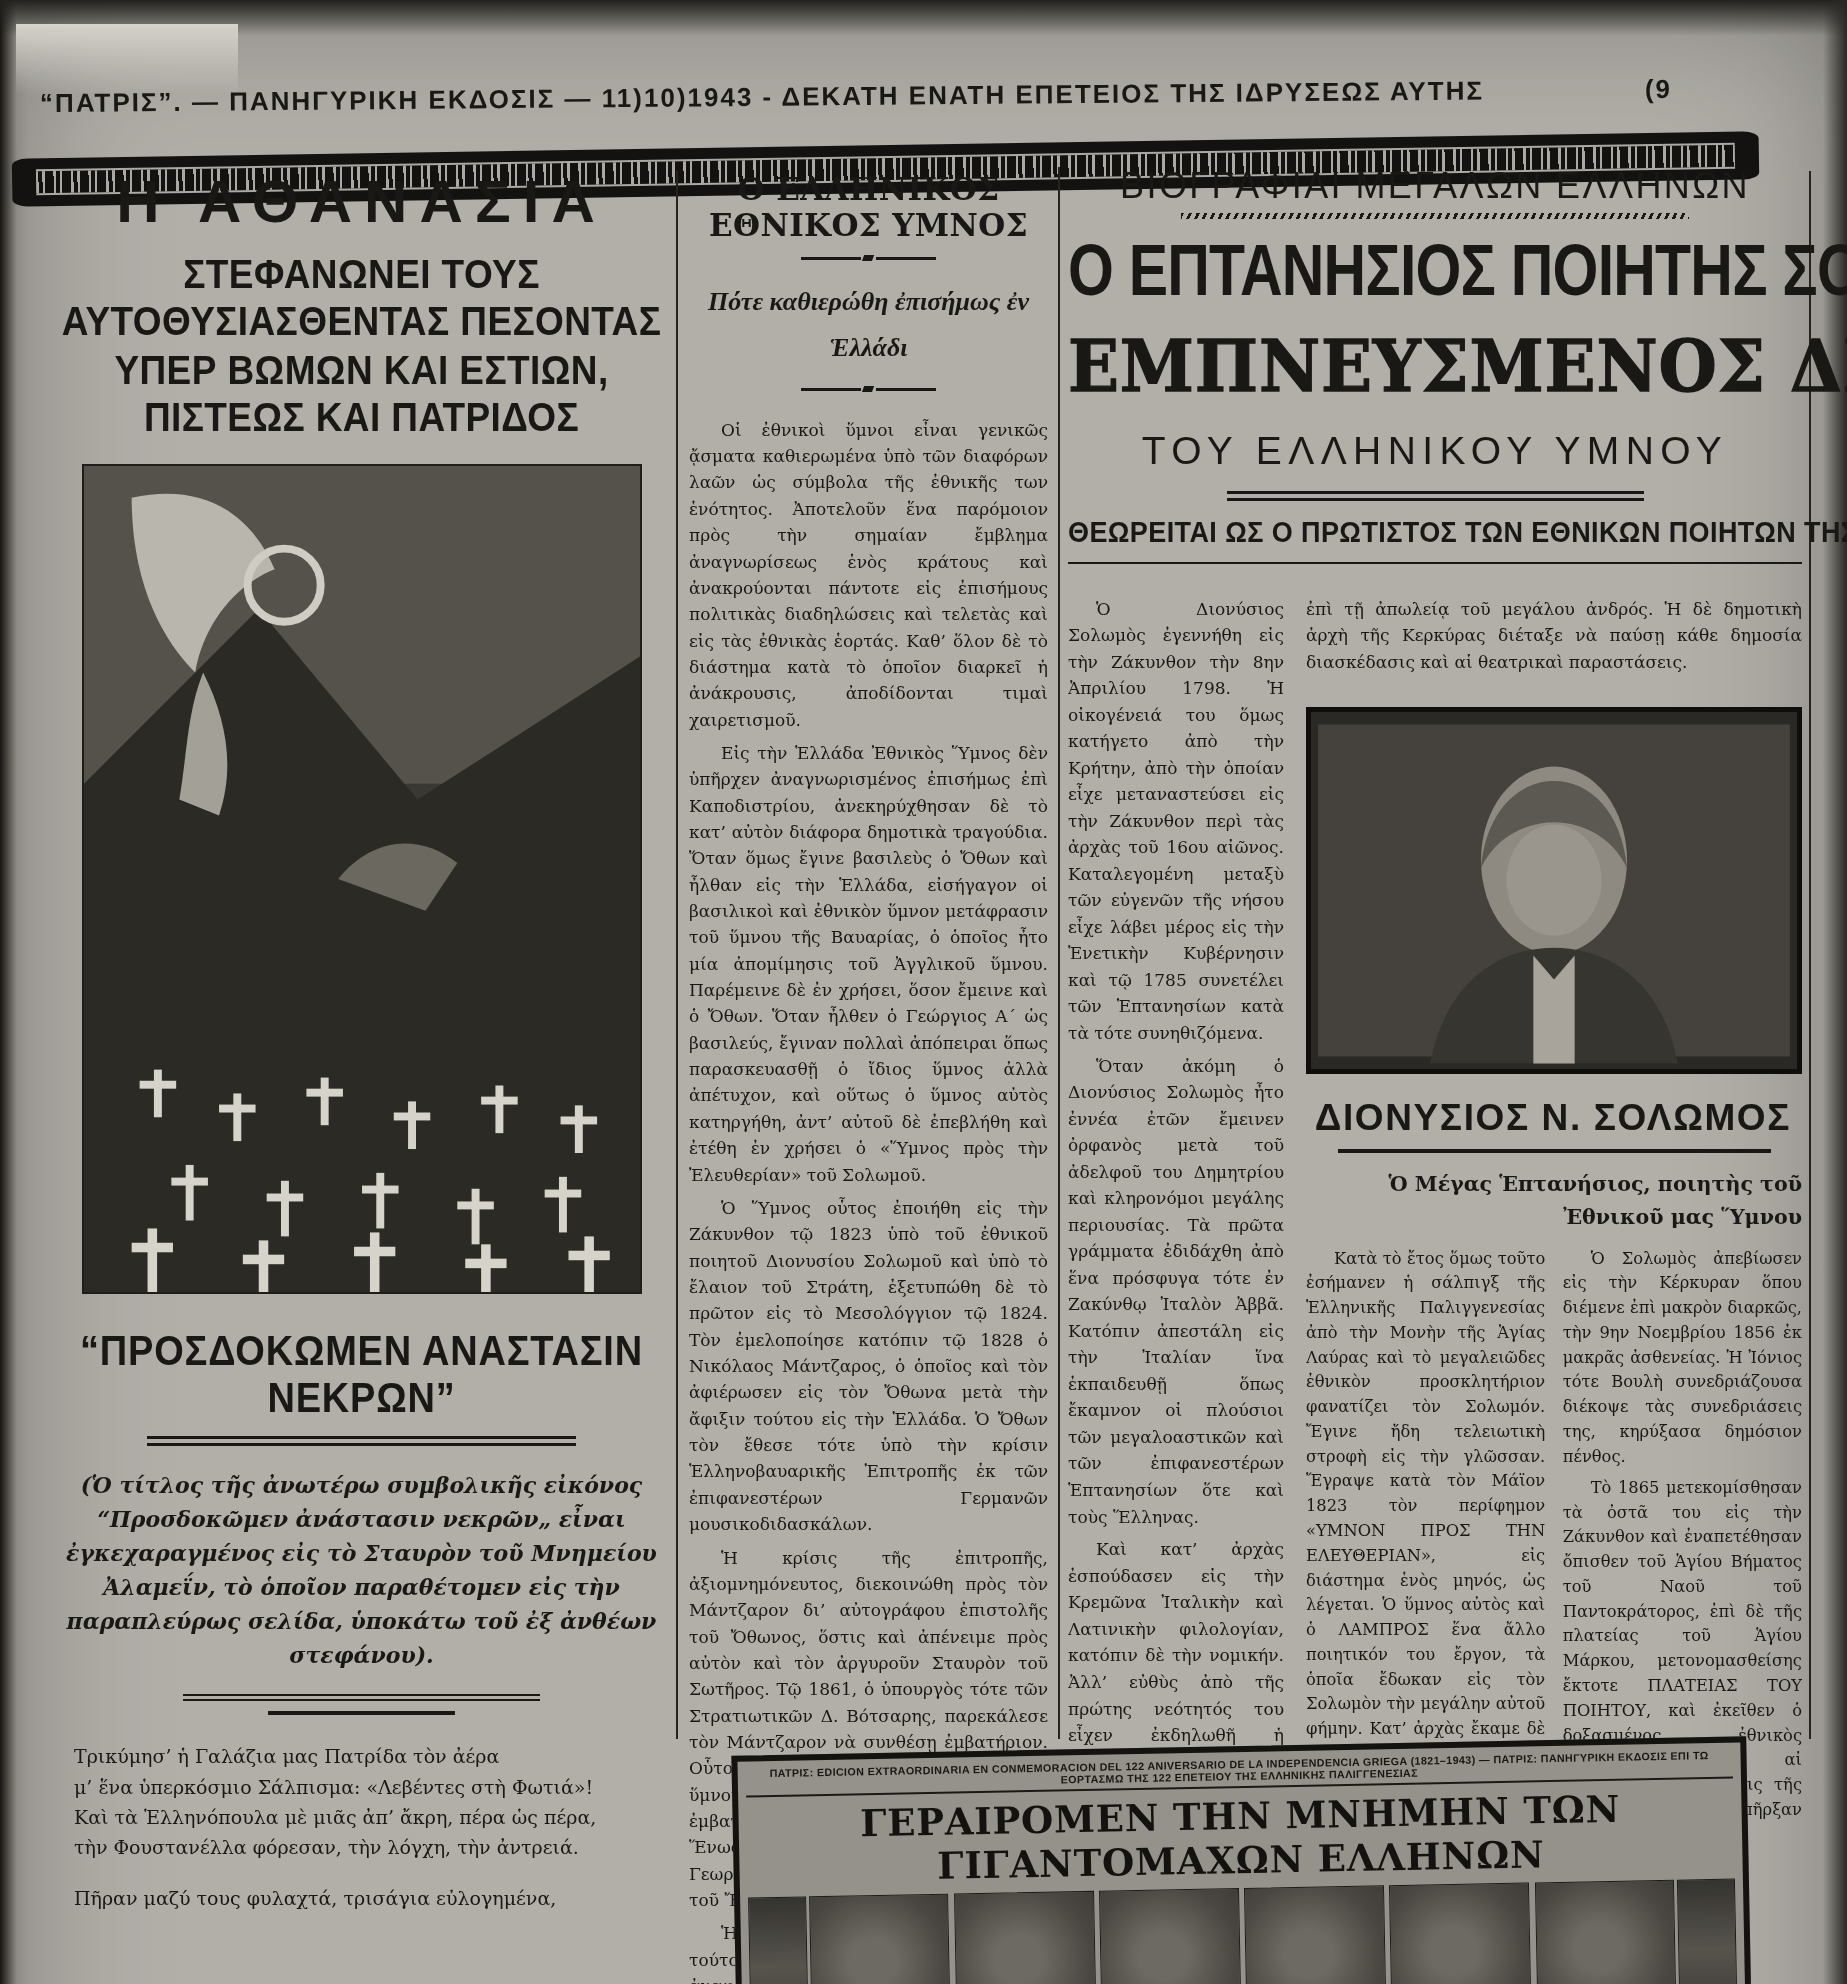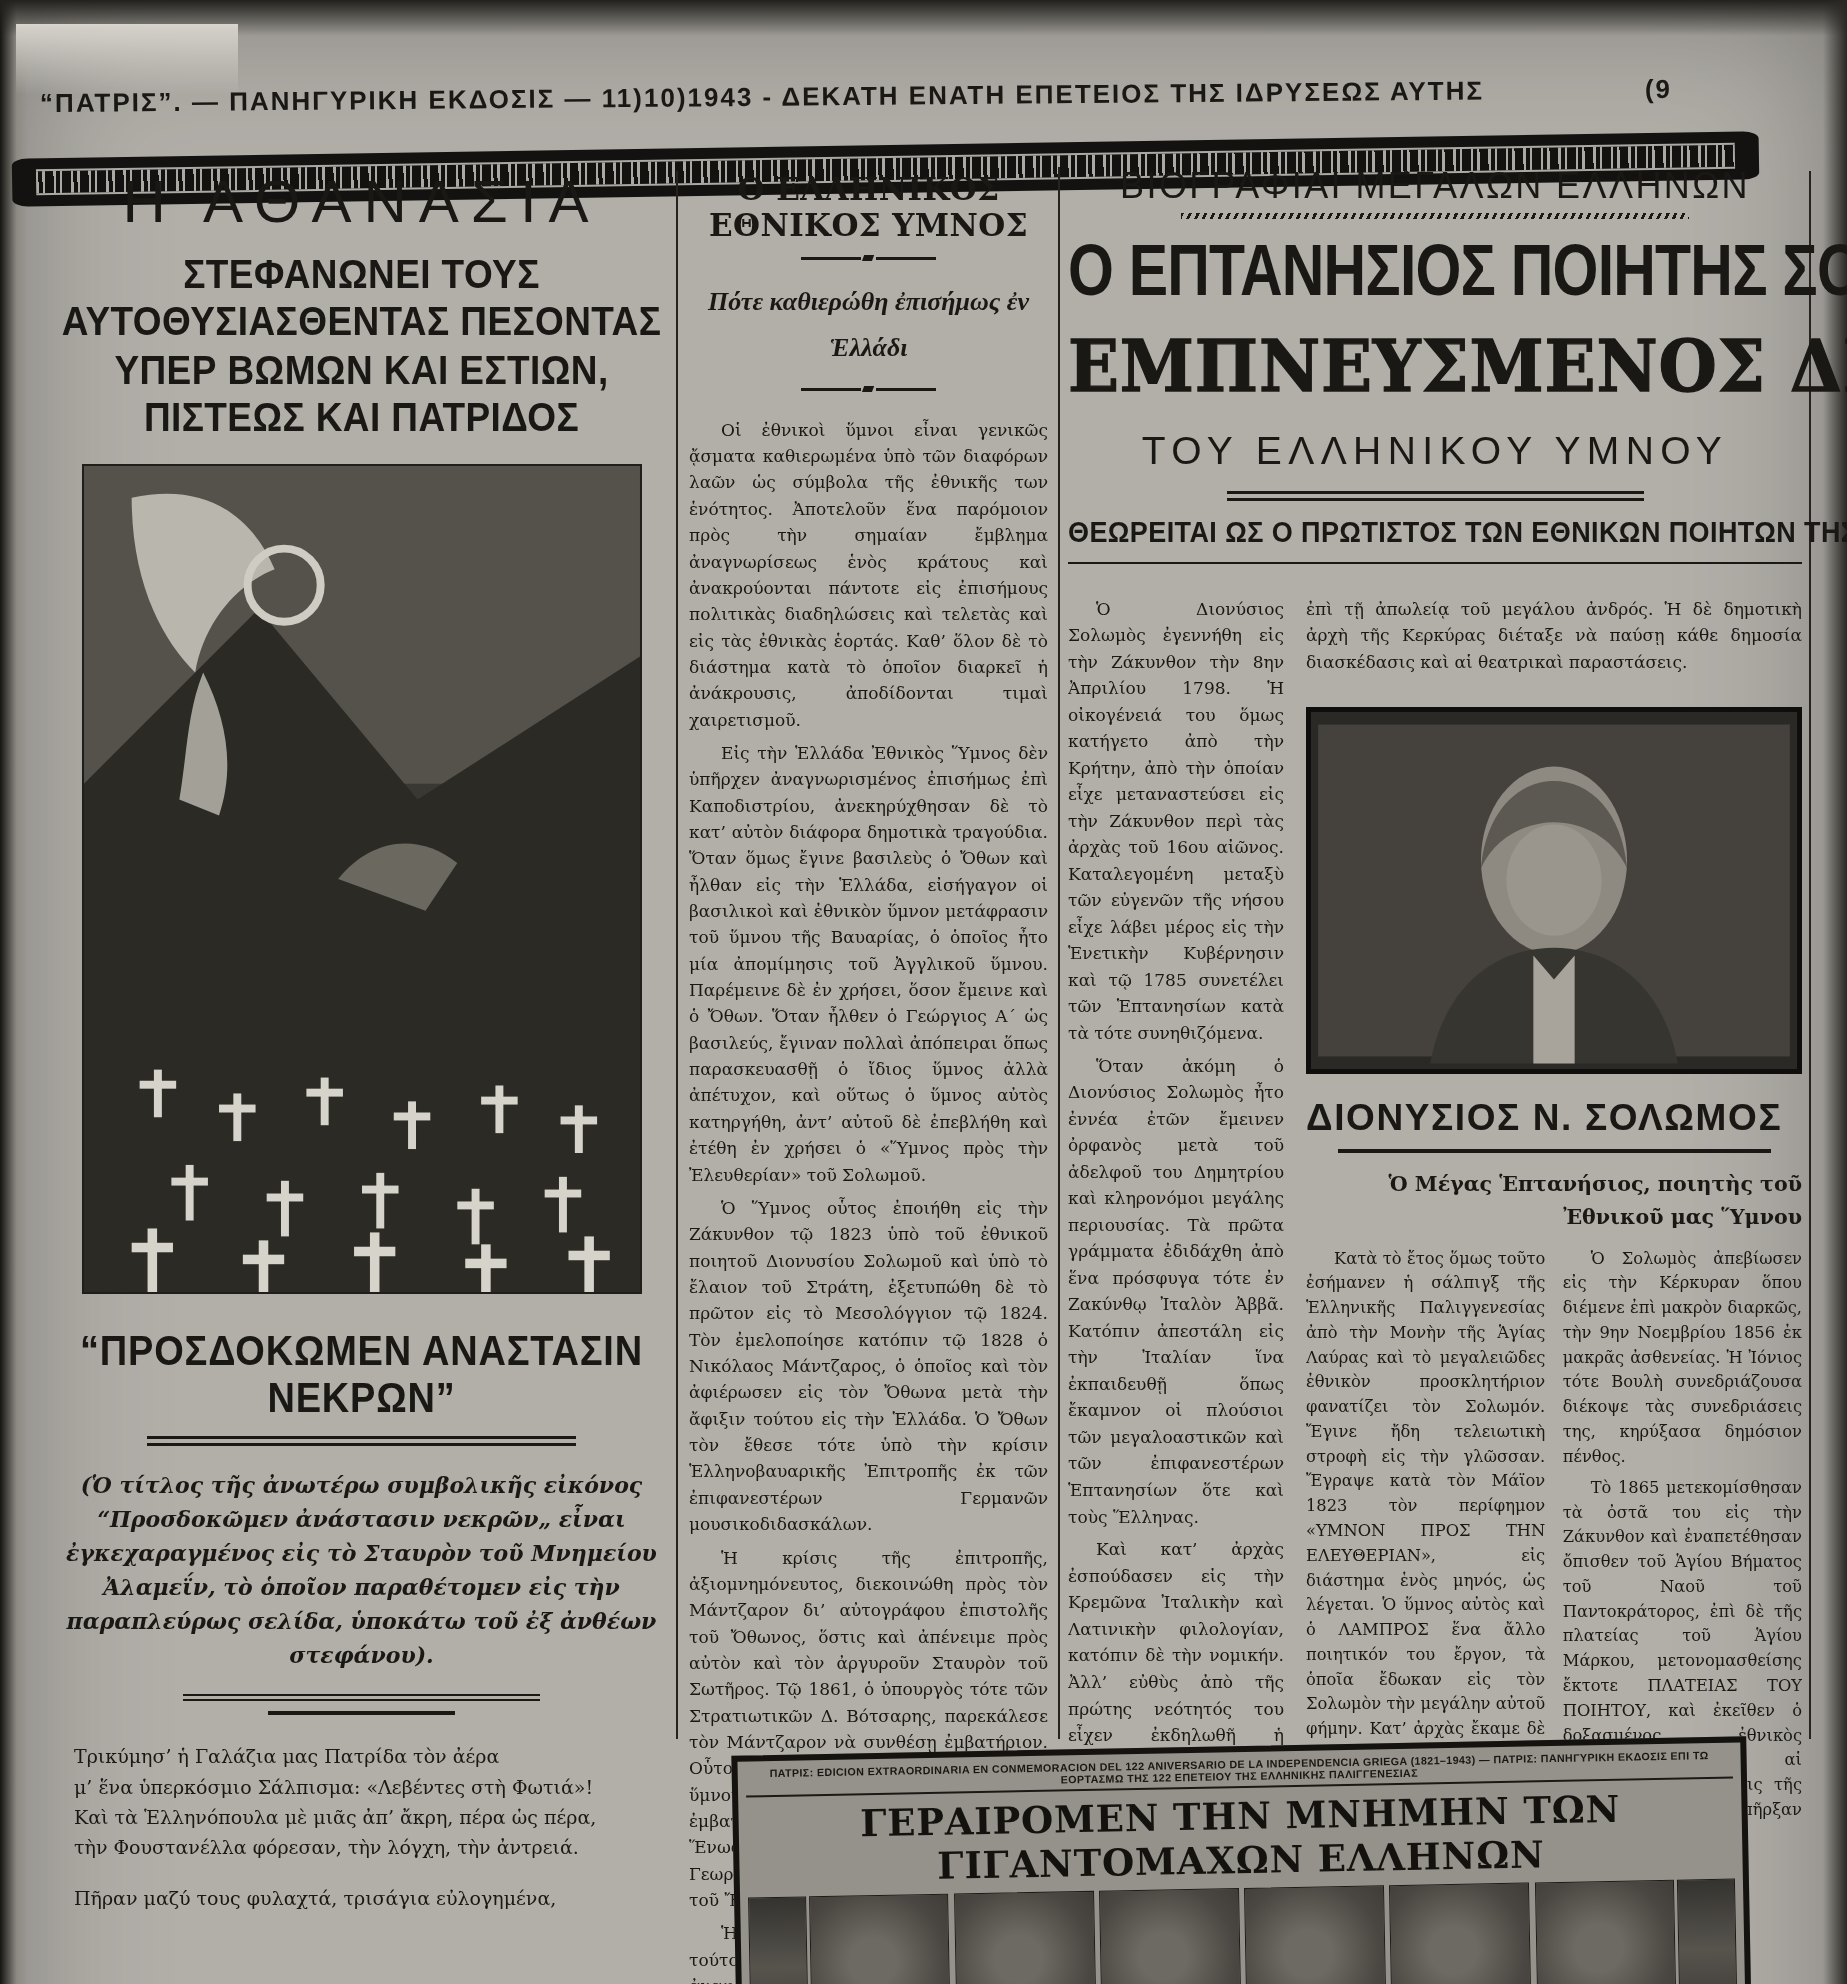--- a/index.html
+++ b/index.html
@@ -19,21 +19,21 @@
       background:repeating-linear-gradient(90deg,#c7c4be 0 2.4px,rgba(0,0,0,0) 2.4px 6.4px,#c7c4be 6.4px 8.7px,rgba(0,0,0,0) 8.7px 17.5px);
       border-top:2.4px solid #c7c4be;border-bottom:2.4px solid #c7c4be;opacity:.85;}
 
   .vrule{position:absolute;width:1.6px;background:#26231f;}
   .v1{left:676px;top:171px;height:1568px;}
   .v2{left:1058px;top:167px;height:1572px;}
   .v3{left:1809px;top:171px;height:1568px;}
 
   
   .col-left{position:absolute;left:52px;top:167px;width:619px;}
-  .h-athanasia{font-family:"Liberation Sans",sans-serif;font-weight:400;font-size:60px;letter-spacing:12px;text-align:center;}
+  .h-athanasia{font-family:"Liberation Sans",sans-serif;font-weight:700;font-size:60px;letter-spacing:12px;text-align:center;}
   .deck-left{margin-top:22px;font-family:"Liberation Sans",sans-serif;font-weight:bold;font-size:37px;line-height:1.2;text-align:center;letter-spacing:0.4px;transform:scaleY(1.08);}
   .illo{margin:28px auto 0;width:556px;height:826px;border:2.4px solid #201e1a;background:#35332f;display:block;}
   .cap-title{margin-top:38px;font-family:"Liberation Sans",sans-serif;font-weight:bold;font-size:38px;text-align:center;letter-spacing:0.8px;transform:scaleY(1.1);}
   .dbl-rule{margin:18px auto 0;width:429px;border-top:3.2px solid #1a1814;border-bottom:3.2px solid #1a1814;height:4px;}
   .note{margin:22px 12px 0;font-style:italic;font-weight:bold;font-size:22px;line-height:1.55;text-align:center;}
   .dbl-rule2{margin:22px auto 0;width:357px;border-top:2.8px solid #1a1814;border-bottom:2.8px solid #1a1814;height:3.2px;}
   .h-poem{margin-top:28px;font-family:"Liberation Sans",sans-serif;font-size:37px;letter-spacing:3.2px;text-align:center;}
   .poem-rule{margin:10px auto 0;width:187px;height:4px;background:#1a1814;}
   .poem{margin:26px 0 0 22px;font-size:19px;line-height:1.6;}
   .stanza{margin-bottom:20.6px;}
@@ -57,21 +57,21 @@
   .t2{margin-top:22px;font-family:"DejaVu Serif",serif;font-weight:bold;font-size:67px;text-align:center;letter-spacing:0.8px;transform:scaleY(1.05);white-space:nowrap;-webkit-text-stroke:1.2px #1a1814;}
   .t3{margin-top:23px;font-family:"Liberation Sans",sans-serif;font-size:39px;letter-spacing:6.4px;text-align:center;}
   .r-dblrule{margin:18px auto 0;width:417px;border-top:3.6px solid #1a1814;border-bottom:3.6px solid #1a1814;height:3.6px;}
   .deck-right{margin-top:16px;font-family:"Liberation Sans",sans-serif;font-weight:bold;font-size:27px;text-align:center;letter-spacing:0.4px;transform:scaleY(1.1);white-space:nowrap;}
   .r-thin{margin-top:14px;border-top:2px solid #1a1814;}
   .r-body{position:relative;margin-top:32px;height:1266px;overflow:hidden;}
   .r-col1{position:absolute;left:0;top:0;width:216px;height:100%;font-size:17px;line-height:1.56;text-align:justify;overflow:hidden;}
   .r-col1 p,.r-frag p,.r-lower p{margin:0 0 6.4px;text-indent:28px;}
   .r-frag{position:absolute;left:238px;top:0;width:496px;height:91px;font-size:17px;line-height:1.56;text-align:justify;overflow:hidden;}
   .portrait{position:absolute;left:238px;top:111px;width:486px;height:357px;border:5.6px solid #0f0e0c;background:#4a4742;}
-  .p-caption{position:absolute;left:238px;top:501px;width:496px;text-align:left;font-family:"Liberation Sans",sans-serif;font-weight:bold;font-size:37px;letter-spacing:1.6px;}
+  .p-caption{position:absolute;left:227px;top:501px;width:496px;text-align:right;font-family:"Liberation Sans",sans-serif;font-weight:bold;font-size:37px;letter-spacing:1.6px;}
   .p-caption-rule{position:absolute;left:270px;top:553px;width:433px;height:4px;background:#1a1814;}
   .p-caption-sub{position:absolute;left:238px;top:572px;width:496px;text-align:right;font-weight:bold;font-size:20.6px;line-height:1.6;}
   .r-lower{position:absolute;left:238px;top:651px;width:496px;height:615px;column-count:2;column-gap:17.5px;font-size:16.3px;line-height:1.52;text-align:justify;overflow:hidden;}
 
   
   .collage{position:absolute;left:738px;top:1746px;width:1015px;height:702px;transform:rotate(-1.1deg);
            background:#95928b;border:6.4px solid #15130f;box-sizing:border-box;padding:5.6px 8px;}
   .c-capstrip{font-family:"Liberation Sans",sans-serif;font-weight:bold;font-size:10.7px;text-align:center;letter-spacing:0.4px;
               border-bottom:2px solid #1b1916;padding-bottom:4px;color:#191713;}
   .c-title{margin-top:6.4px;font-family:"DejaVu Serif",serif;font-weight:bold;font-size:37px;text-align:center;letter-spacing:0.8px;color:#14120f;}

